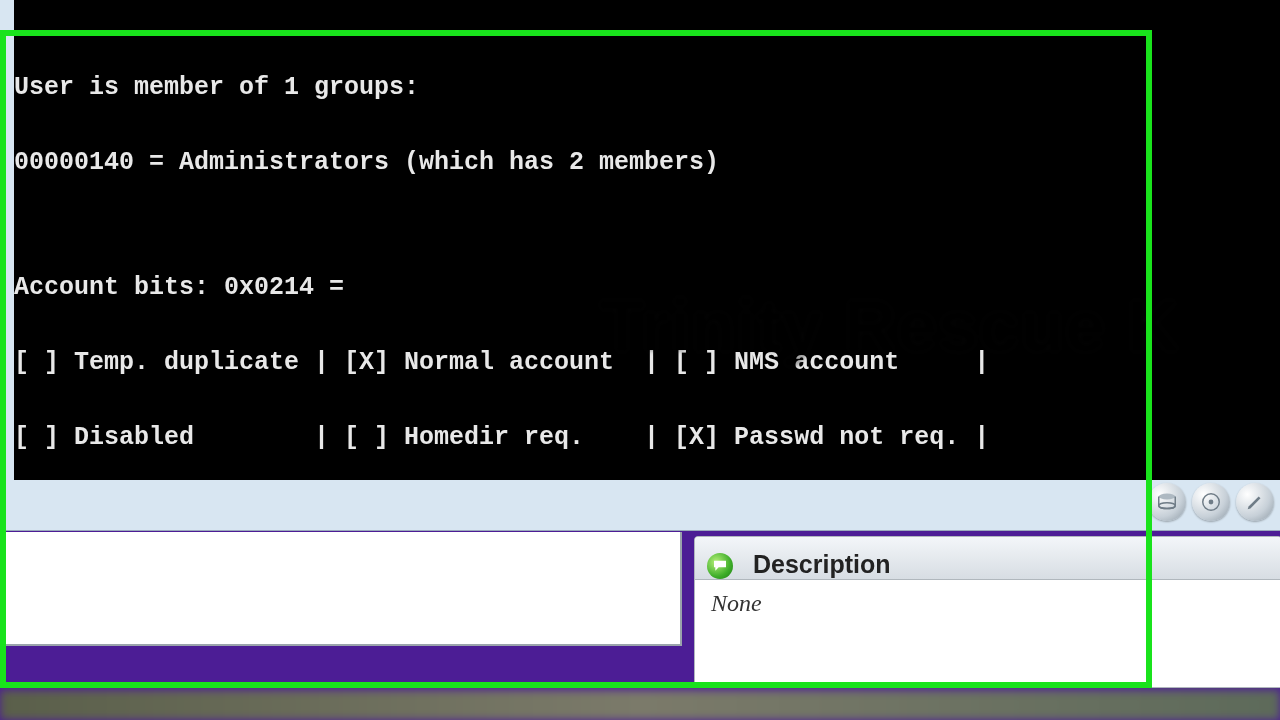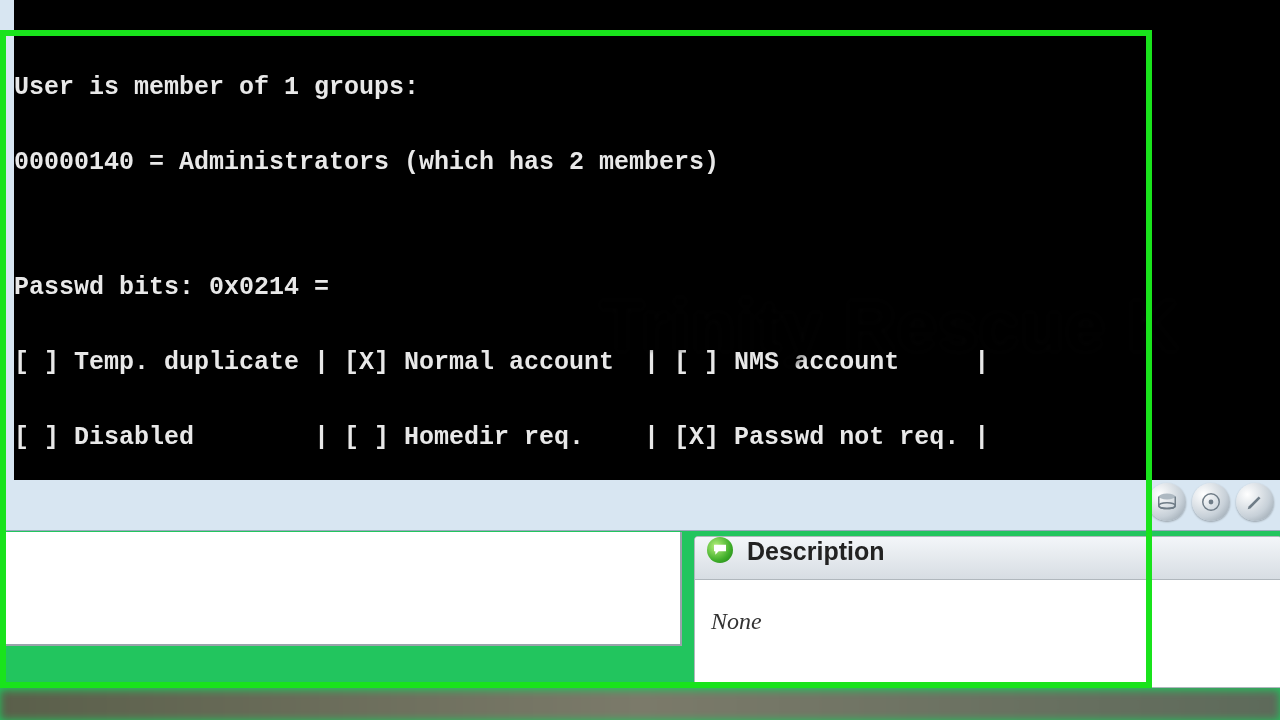--- a/index.html
+++ b/index.html
@@ -1,53 +1,53 @@
 <!DOCTYPE html>
 <html><head>
 <meta charset="utf-8">
 <style>
   html,body{margin:0;padding:0;width:1280px;height:720px;overflow:hidden;font-family:sans-serif;background:#c9cdd0}
-  .stage{position:absolute;inset:0;background:#22c55e}
+  .stage{position:absolute;inset:0;background:#4c1d95}
   
   .wallpaper{position:absolute;left:0;right:0;bottom:0;height:30px;background:linear-gradient(90deg,#5a5f4a,#7b7a6a,#5d6a5a);filter:blur(4px);}
   .toolbar{position:absolute;right:0;top:477px;height:48px;display:flex;gap:6px;padding:6px 6px 0 6px}
   .tbbtn{width:38px;height:38px;border-radius:19px;background:radial-gradient(circle at 30% 30%,#fff,#c7d0d8 60%,#8a97a2);box-shadow:0 1px 2px rgba(0,0,0,.3);display:flex;align-items:center;justify-content:center}
   .tbbtn svg{width:22px;height:22px}
   
   .highlight{position:absolute;left:0;top:30px;width:1152px;height:658px;border:6px solid #19e31c;box-sizing:border-box;pointer-events:none;z-index:50}
   
   .termwin{position:absolute;left:0;top:0;width:1280px;height:530px;background:#d8e6f2;border-bottom:1px solid #9ab}
   .term{position:absolute;left:14px;top:0;right:0;height:480px;background:#000;color:#e8e8e8;font-family:"Courier New",monospace;font-size:25px;font-weight:bold;line-height:25px;white-space:pre;overflow:hidden;letter-spacing:0}
   .term .ln{display:block}
   
   .wm{position:absolute;right:-220px;top:290px;width:900px;font:72px/1 Arial,sans-serif;font-weight:900;color:#000;opacity:.28;letter-spacing:1px;filter:blur(1.5px);text-shadow:0 0 4px #222;pointer-events:none}
 
   
   .panels{position:absolute;left:0;top:532px;right:0;height:160px}
   .leftpanel{position:absolute;left:0;top:0;width:680px;height:112px;background:#fff;border:2px solid #9aa3ab;border-top:none;border-left:none}
   .descpanel{position:absolute;left:694px;top:4px;width:586px;height:150px;background:#fff;border:1px solid #b0b7bd;border-radius:4px 4px 0 0;overflow:hidden}
-  .descpanel .hdr{height:42px;background:linear-gradient(#f3f6f9,#d7dde3);border-bottom:1px solid #b0b7bd;display:flex;align-items:flex-start;padding:0 12px;gap:14px}
+  .descpanel .hdr{height:42px;background:linear-gradient(#f3f6f9,#d7dde3);border-bottom:1px solid #b0b7bd;display:flex;align-items:flex-end;padding:0 12px;gap:20px}
   .descpanel .hdr .icn{width:26px;height:26px;border-radius:13px;background:radial-gradient(circle at 35% 35%,#b6f07a,#3fae2a 60%,#1a7b12);display:flex;align-items:center;justify-content:center}
   .descpanel .hdr .icn svg{width:16px;height:14px}
   .descpanel .hdr .ttl{font:bold 25px Arial,sans-serif;color:#222}
-  .descpanel .body{padding:28px 16px;font:italic 24px Georgia,serif;color:#333}
+  .descpanel .body{padding:10px 16px;font:italic 24px Georgia,serif;color:#333}
 </style>
 </head>
 <body>
 <div class="stage">
 
 <div class="wallpaper"></div>
 
 <div class="termwin">
   <div class="term">
     <div class="wm"><span>Trinity Rescue K</span></div>
     <span class="ln">User is member of 1 groups:</span>
     <span class="ln">00000140 = Administrators (which has 2 members)</span>
     <span class="ln"></span>
-    <span class="ln">Passwd bits: 0x0214 =</span>
+    <span class="ln">Account bits: 0x0214 =</span>
     <span class="ln">[ ] Temp. duplicate | [X] Normal account  | [ ] NMS account     |</span>
     <span class="ln">[ ] Disabled        | [ ] Homedir req.    | [X] Passwd not req. |</span>
     
     
     
     <span class="ln"></span>
     
     
     <span class="ln"></span>
     

